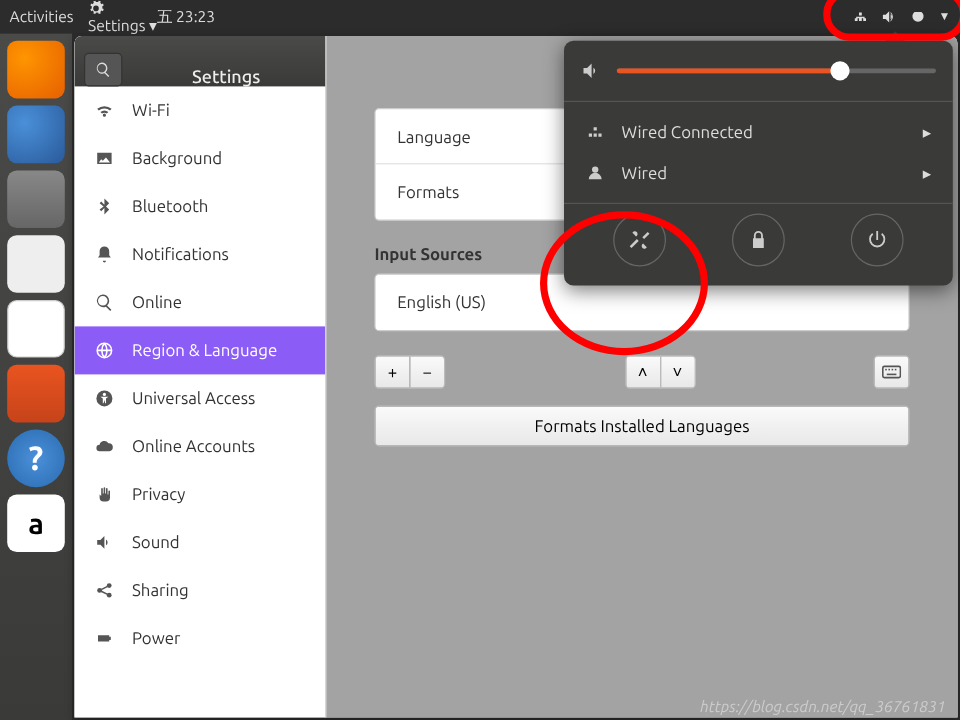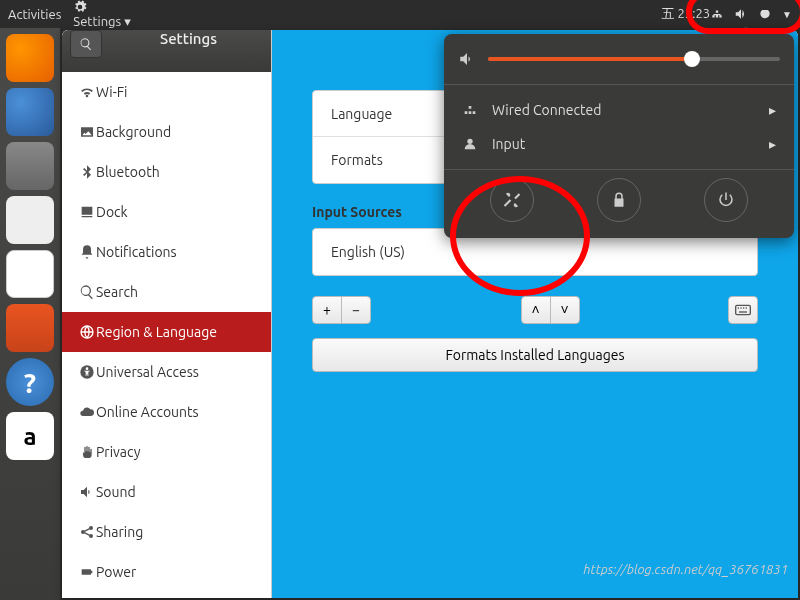--- a/index.html
+++ b/index.html
@@ -1,21 +1,21 @@
 <!DOCTYPE html>
 <html><head>
 <meta charset="utf-8">
 <style>
 * { margin: 0; padding: 0; box-sizing: border-box; font-family: Ubuntu, sans-serif; }
 body { width: 800px; height: 600px; background: #2c2c2c; overflow: hidden; position: relative; }
 
 
 .topbar { height: 28px; background: #2c2c2c; color: #ddd; display: flex; align-items: center; font-size: 13px; padding: 0 8px; }
 .topbar-left { display: flex; gap: 12px; align-items: center; }
-.topbar-center { flex: 1; text-align: right; }
+.topbar-center { flex: 1; text-align: left; }
 .topbar-right { display: flex; gap: 10px; align-items: center; }
 .topbar .item { cursor: pointer; }
 .topbar svg { width: 14px; height: 14px; fill: #ddd; vertical-align: middle; }
 
 
 .dock { position: absolute; left: 0; top: 28px; width: 60px; height: 572px; background: linear-gradient(to bottom, #4a4a48, #3a3a38); display: flex; flex-direction: column; align-items: center; padding-top: 6px; gap: 6px; }
 .dock-item { width: 48px; height: 48px; border-radius: 8px; display: flex; align-items: center; justify-content: center; cursor: pointer; }
 .dock-item.firefox { background: radial-gradient(circle at 30% 30%, #ff9500, #e66000); }
 .dock-item.thunderbird { background: radial-gradient(circle at 30% 30%, #4a90d9, #2a5a9a); }
 .dock-item.files { background: linear-gradient(#888, #666); }
@@ -25,65 +25,65 @@
 .dock-item.help { background: radial-gradient(#4a90d9, #2a6bb0); border-radius: 50%; color: #fff; font-size: 28px; font-weight: bold; }
 .dock-item.amazon { background: #fff; color: #000; font-size: 24px; font-weight: bold; }
 .dock-item.apps { background: transparent; display: grid; grid-template-columns: repeat(3, 8px); grid-template-rows: repeat(3, 8px); gap: 4px; padding: 8px; }
 .dock-item.apps span { background: #ddd; border-radius: 50%; }
 
 
 .window { position: absolute; left: 62px; top: 30px; right: 2px; bottom: 2px; background: #f6f5f4; display: flex; border-radius: 6px 6px 0 0; overflow: hidden; box-shadow: 0 2px 8px rgba(0,0,0,0.3); }
 
 
 .sidebar { width: 210px; background: #fff; border-right: 1px solid #ccc; display: flex; flex-direction: column; }
-.sidebar-header { height: 42px; background: linear-gradient(#4a4a48, #3a3a38); color: #eee; display: flex; align-items: flex-start; gap: 12px; padding: 0 8px; }
+.sidebar-header { height: 42px; background: linear-gradient(#4a4a48, #3a3a38); color: #eee; display: flex; align-items: flex-end; gap: 12px; padding: 0 8px; }
 .sidebar-header .search-btn { width: 32px; height: 28px; background: #555; border: 1px solid #333; border-radius: 4px; display: flex; align-items: center; justify-content: center; }
 .sidebar-header .title { flex: 1; text-align: center; font-size: 15px; font-weight: 500; }
 .sidebar-list { flex: 1; overflow-y: auto; }
-.sidebar-item { height: 40px; display: flex; align-items: center; padding: 0 16px; cursor: pointer; font-size: 14px; color: #333; }
-.sidebar-item.active { background: #b91c1c; color: #fff; }
+.sidebar-item { height: 40px; display: flex; align-items: center; gap: 14px; padding: 0 16px; cursor: pointer; font-size: 14px; color: #333; }
+.sidebar-item.active { background: #8b5cf6; color: #fff; }
 .sidebar-item .icon { width: 18px; height: 18px; display: flex; align-items: center; justify-content: center; }
 .sidebar-item svg { width: 16px; height: 16px; fill: #555; }
 .sidebar-item.active svg { fill: #fff; }
 
 
-.main { flex: 1; background: #0ea5e9; padding: 60px 40px 24px; overflow-y: auto; }
+.main { flex: 1; background: #a3a3a3; padding: 60px 40px 24px; overflow-y: auto; }
 .panel { background: #fff; border: 1px solid #ccc; border-radius: 4px; margin-bottom: 20px; }
 .panel-row { height: 46px; display: flex; align-items: center; padding: 0 18px; border-bottom: 1px solid #e0e0e0; font-size: 14px; cursor: pointer; }
 .panel-row:last-child { border-bottom: none; }
 .panel-row .label { flex: 1; color: #333; }
 .section-title { font-weight: bold; font-size: 14px; color: #333; margin-bottom: 8px; }
 .toolbar { display: flex; justify-content: space-between; margin-top: 6px; }
 .toolbar-group { display: flex; }
 .tb-btn { width: 30px; height: 28px; background: linear-gradient(#fafafa, #e8e8e8); border: 1px solid #bbb; display: flex; align-items: center; justify-content: center; font-size: 14px; cursor: pointer; }
 .tb-btn:first-child { border-radius: 4px 0 0 4px; }
 .tb-btn:last-child { border-radius: 0 4px 4px 0; margin-left: -1px; }
 .tb-btn.single { border-radius: 4px; }
 .manage-btn { width: 100%; height: 34px; background: linear-gradient(#fafafa, #e8e8e8); border: 1px solid #bbb; border-radius: 4px; margin-top: 14px; font-size: 14px; cursor: pointer; }
 
 
-.system-menu { position: absolute; right: 6px; top: 34px; width: 350px; background: #3a3a38; border-radius: 8px; box-shadow: 0 4px 16px rgba(0,0,0,0.5); padding: 16px 14px; color: #ddd; z-index: 100; }
+.system-menu { position: absolute; right: 6px; top: 34px; width: 324px; background: #3a3a38; border-radius: 8px; box-shadow: 0 4px 16px rgba(0,0,0,0.5); padding: 16px 14px; color: #ddd; z-index: 100; }
 .system-menu::before { content: ''; position: absolute; top: -8px; right: 40px; border: 8px solid transparent; border-bottom-color: #3a3a38; border-top: none; }
 .vol-row { display: flex; align-items: center; gap: 12px; margin-bottom: 16px; }
 .vol-slider { flex: 1; height: 4px; background: #666; border-radius: 2px; position: relative; }
 .vol-fill { position: absolute; left: 0; top: 0; height: 100%; width: 70%; background: #e95420; border-radius: 2px; }
 .vol-thumb { position: absolute; left: 70%; top: -6px; width: 16px; height: 16px; background: #fff; border-radius: 50%; margin-left: -8px; }
 .menu-sep { height: 1px; background: #555; margin: 8px -14px; }
 .menu-item { height: 34px; display: flex; align-items: center; gap: 14px; cursor: pointer; font-size: 14px; padding: 0 4px; }
 .menu-item .chev { margin-left: auto; }
 .action-row { display: flex; justify-content: space-around; margin-top: 8px; }
 .action-btn { width: 44px; height: 44px; border: 1px solid #666; border-radius: 50%; display: flex; align-items: center; justify-content: center; cursor: pointer; }
 .action-btn svg { width: 18px; height: 18px; fill: #ccc; }
 
 
 .annotation { position: absolute; border: 6px solid #ff0000; border-radius: 50%; pointer-events: none; z-index: 200; }
 .anno1 { right: -6px; top: -10px; width: 120px; height: 44px; border-radius: 30px; }
 .anno2 { right: 210px; top: 176px; width: 140px; height: 120px; }
 
-.watermark { position: absolute; right: 12px; bottom: 24px; color: #ccc; font-size: 13px; font-style: italic; z-index: 50; }
+.watermark { position: absolute; right: 12px; bottom: 4px; color: #ccc; font-size: 13px; font-style: italic; z-index: 50; }
 
 svg { display: block; }
 </style>
 </head>
 <body>
 
 <div class="topbar">
   <div class="topbar-left">
     <span class="item">Activities</span>
     <span class="item">
@@ -162,40 +162,32 @@
           <span class="icon">
             <svg viewBox="0 0 24 24">
               <path d="M12 2l6 6-4 4 4 4-6 6V14l-4 4-2-2 5-4-5-4 2-2 4 4V2z"></path>
             </svg>
           </span>
           <span>Bluetooth</span>
         </div>
       <div class="sidebar-item">
           <span class="icon">
             <svg viewBox="0 0 24 24">
-              <path d="M4 4h16v12H4zm0 14h16v2H4z"></path>
-            </svg>
-          </span>
-          <span>Dock</span>
-        </div>
-      <div class="sidebar-item">
-          <span class="icon">
-            <svg viewBox="0 0 24 24">
               <path d="M12 2a6 6 0 00-6 6v5l-2 3h16l-2-3V8a6 6 0 00-6-6zm0 20a2 2 0 002-2h-4a2 2 0 002 2z"></path>
             </svg>
           </span>
           <span>Notifications</span>
         </div>
       <div class="sidebar-item">
           <span class="icon">
             <svg viewBox="0 0 24 24">
               <path d="M10 2a8 8 0 015.3 13.9l5.4 5.4-1.4 1.4-5.4-5.4A8 8 0 1110 2zm0 2a6 6 0 100 12 6 6 0 000-12z"></path>
             </svg>
           </span>
-          <span>Search</span>
+          <span>Online</span>
         </div>
       <div class="sidebar-item active">
           <span class="icon">
             <svg viewBox="0 0 24 24">
               <circle cx="12" cy="12" r="9" fill="none" stroke="#fff" stroke-width="2"></circle>
               <path d="M3 12h18M12 3a14 14 0 010 18M12 3a14 14 0 000 18" fill="none" stroke="#fff" stroke-width="2"></path>
             </svg>
           </span>
           <span>Region &amp; Language</span>
         </div>
@@ -314,21 +306,21 @@
         <path d="M4 18h4v-4H4zm6 0h4v-4h-4zm6 0h4v-4h-4zM10 10h4V6h-4z"></path>
       </svg>
     <span>Wired Connected</span>
     <span class="chev">▸</span>
   </div>
   <div class="menu-item">
     <svg width="16" height="16" viewBox="0 0 24 24" fill="#ccc">
         <circle cx="12" cy="8" r="4"></circle>
         <path d="M4 20a8 8 0 0116 0z"></path>
       </svg>
-    <span>Input</span>
+    <span>Wired</span>
     <span class="chev">▸</span>
   </div>
   <div class="menu-sep"></div>
   <div class="action-row">
     <div class="action-btn">
       <svg viewBox="0 0 24 24">
           <path d="M21 3l-6 6 2 2 6-6zM3 21l8-8-2-2-8 8zm13-5a3 3 0 104 4l-2-2zm-8-8a3 3 0 10-4-4l2 2z"></path>
         </svg>
     </div>
     <div class="action-btn">

